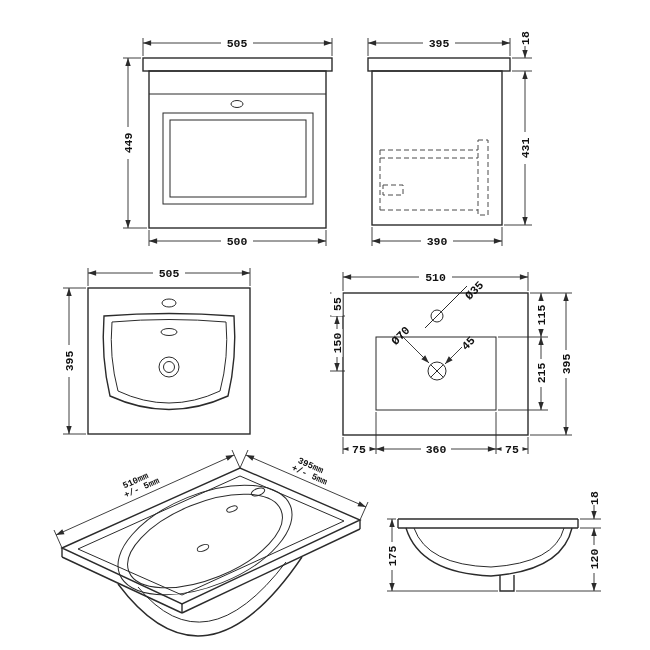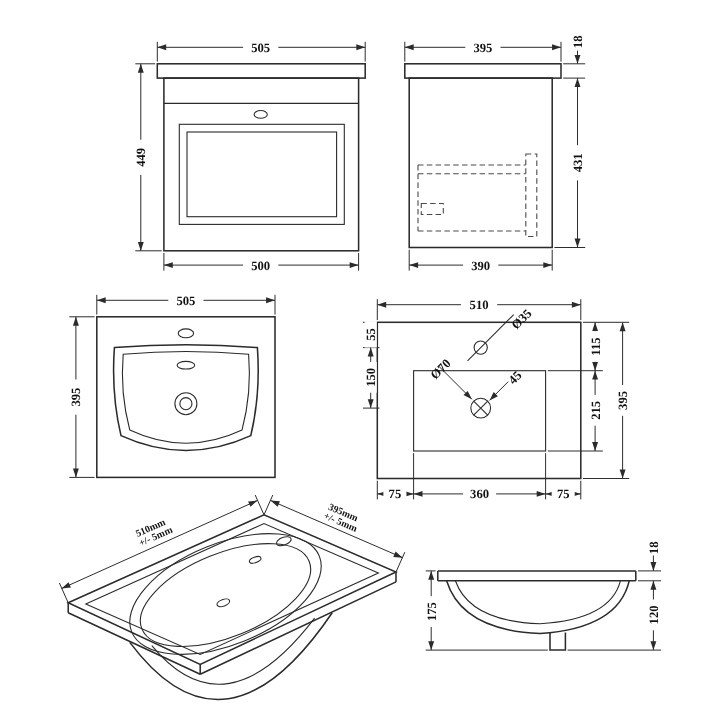--- a/index.html
+++ b/index.html
@@ -1,17 +1,17 @@
 <!DOCTYPE html>
 <html><head>
 <meta charset="utf-8">
 <style>
   html,body{margin:0;padding:0;background:#fff;}
   .canvas{position:relative;width:650px;height:650px;background:#ffffff;
-          font-family:Liberation Serif, serif;overflow:hidden;}
+          font-family:Liberation Mono, monospace;overflow:hidden;}
   svg{display:block;}
   .obj{fill:none;stroke:#2b2b2b;stroke-width:1.4;stroke-linejoin:miter;}
   .thin{fill:none;stroke:#2b2b2b;stroke-width:1;}
   .hid{fill:none;stroke:#4a4a4a;stroke-width:1;stroke-dasharray:5 3;}
   .ext{stroke:#2b2b2b;stroke-width:0.9;}
   .dim{stroke:#2b2b2b;stroke-width:0.9;marker-start:url(#arr);marker-end:url(#arr);}
   .dime{stroke:#2b2b2b;stroke-width:0.9;marker-end:url(#arr);}
   .lab{font-weight:bold;font-size:11.5px;fill:#111;text-anchor:middle;}
   .lab2{font-weight:bold;font-size:9px;fill:#111;text-anchor:middle;}
   .lbg{fill:#ffffff;}

